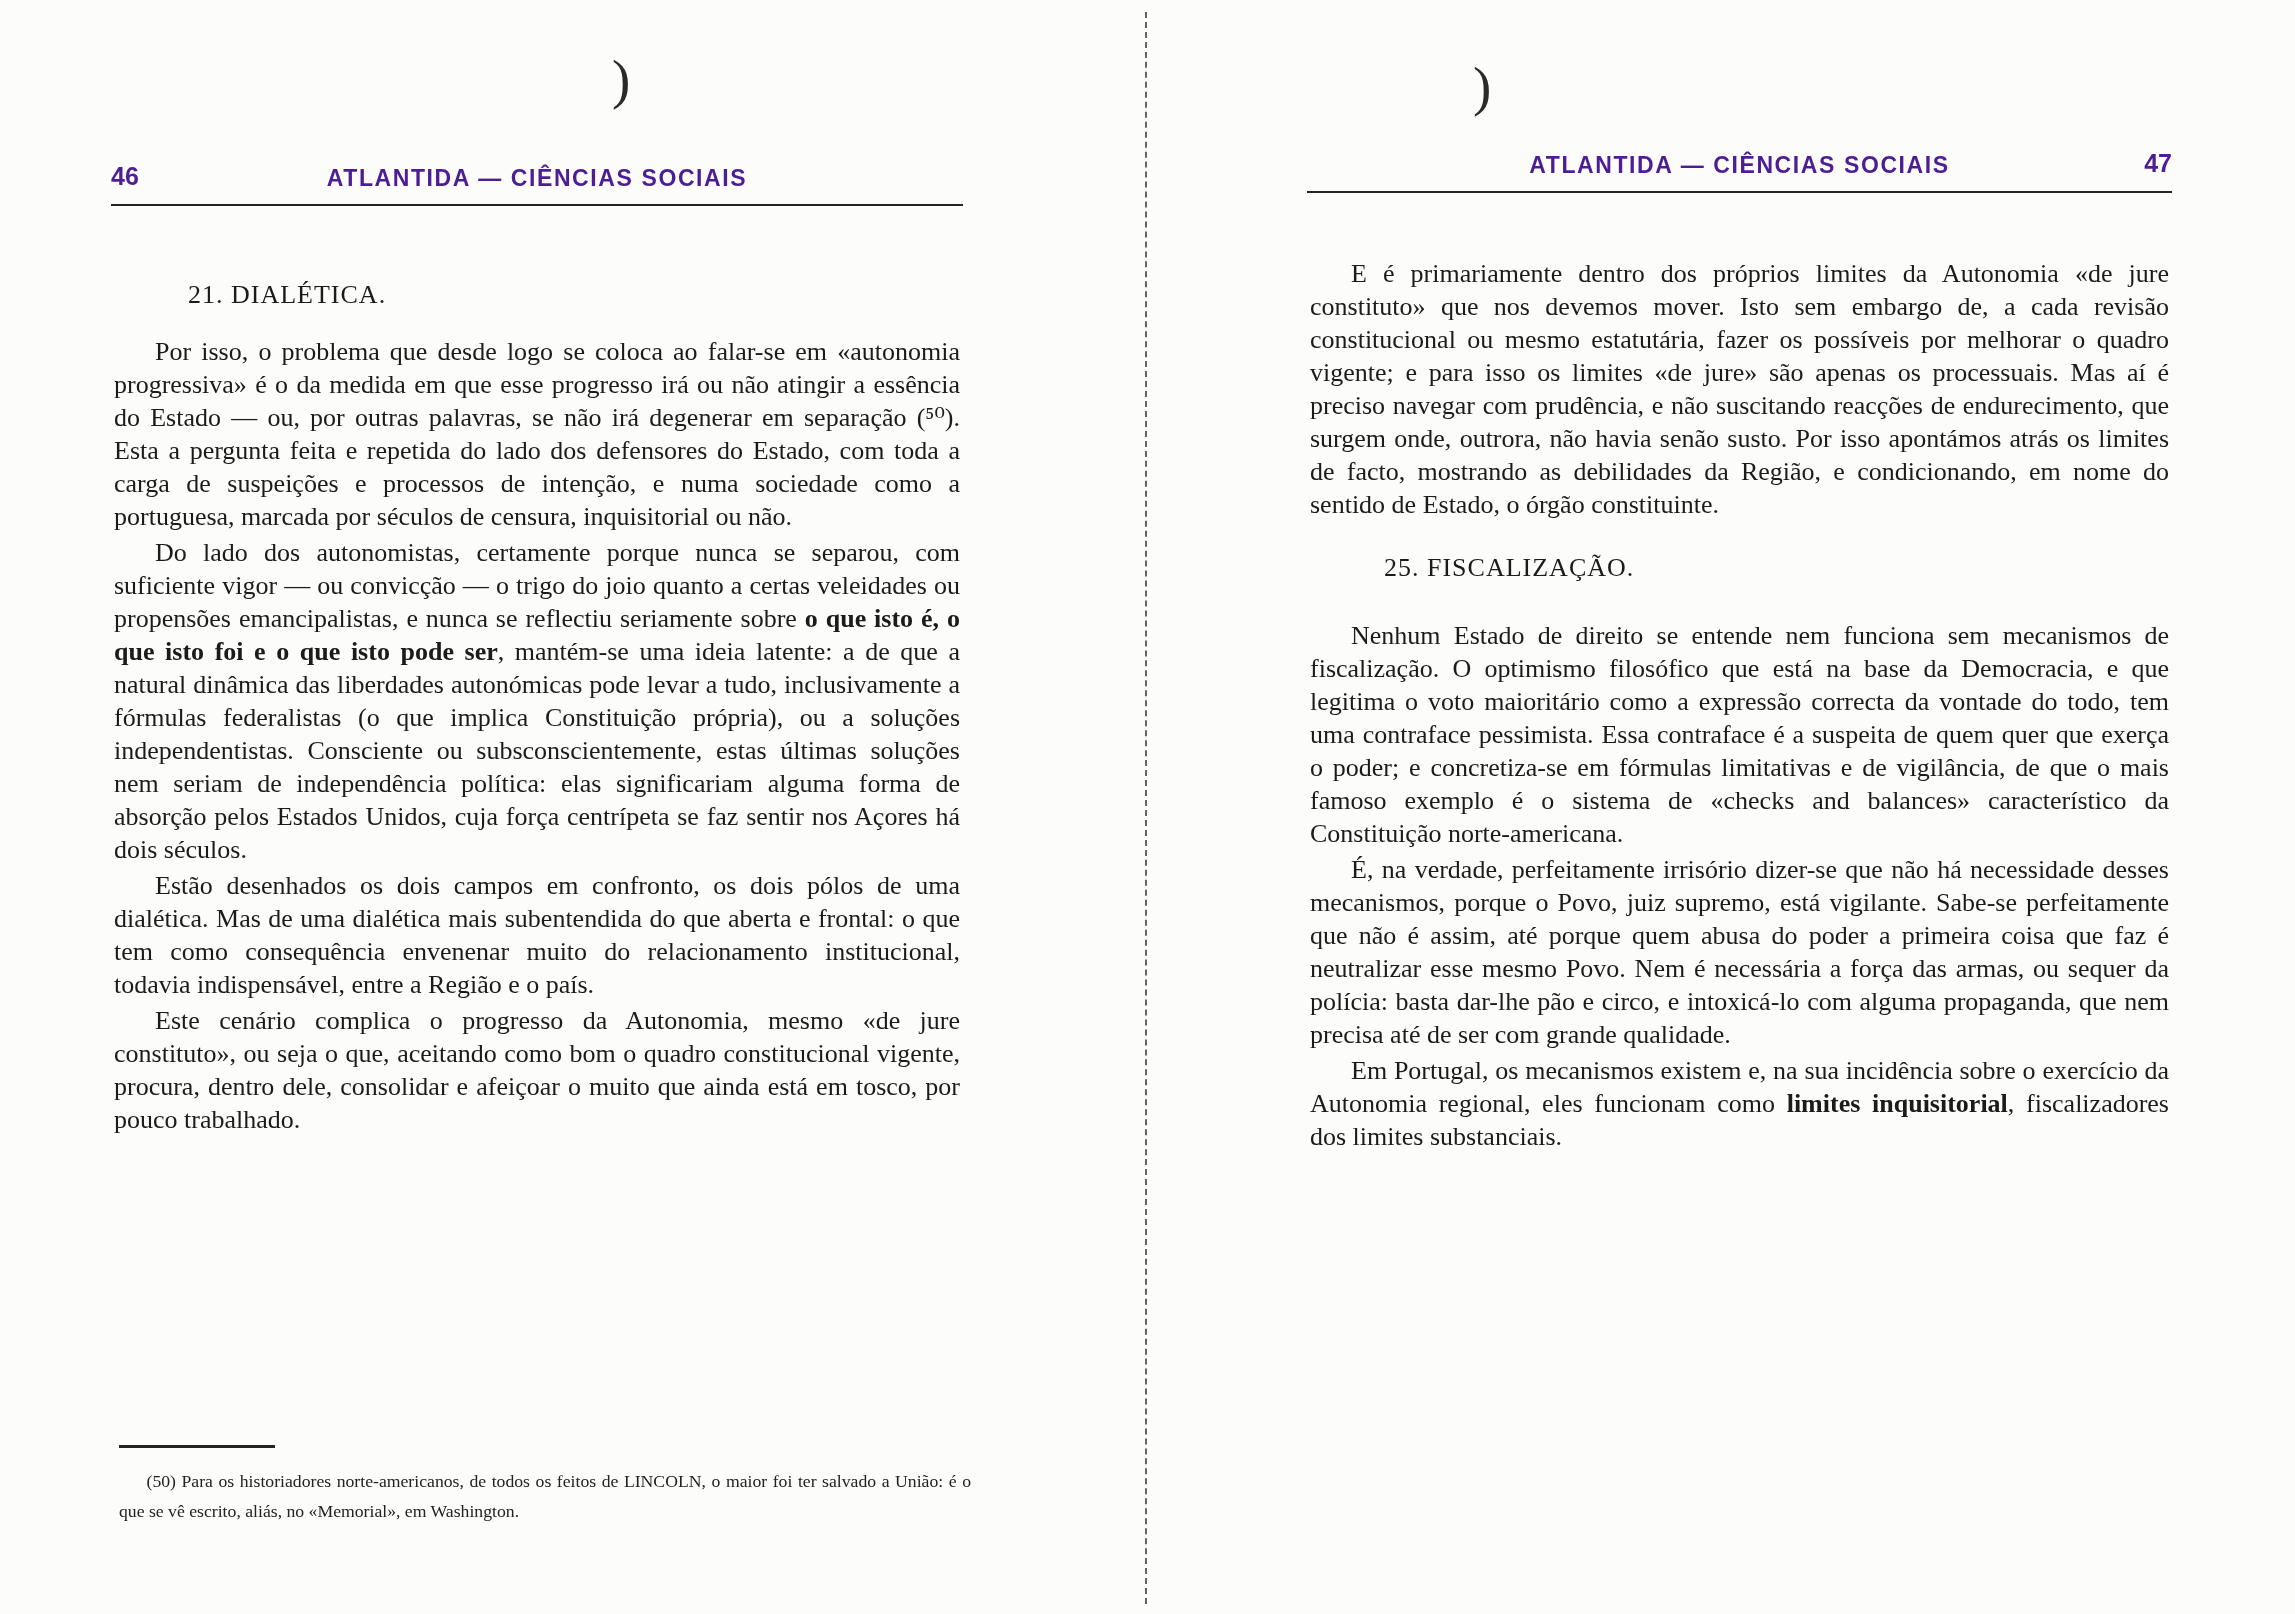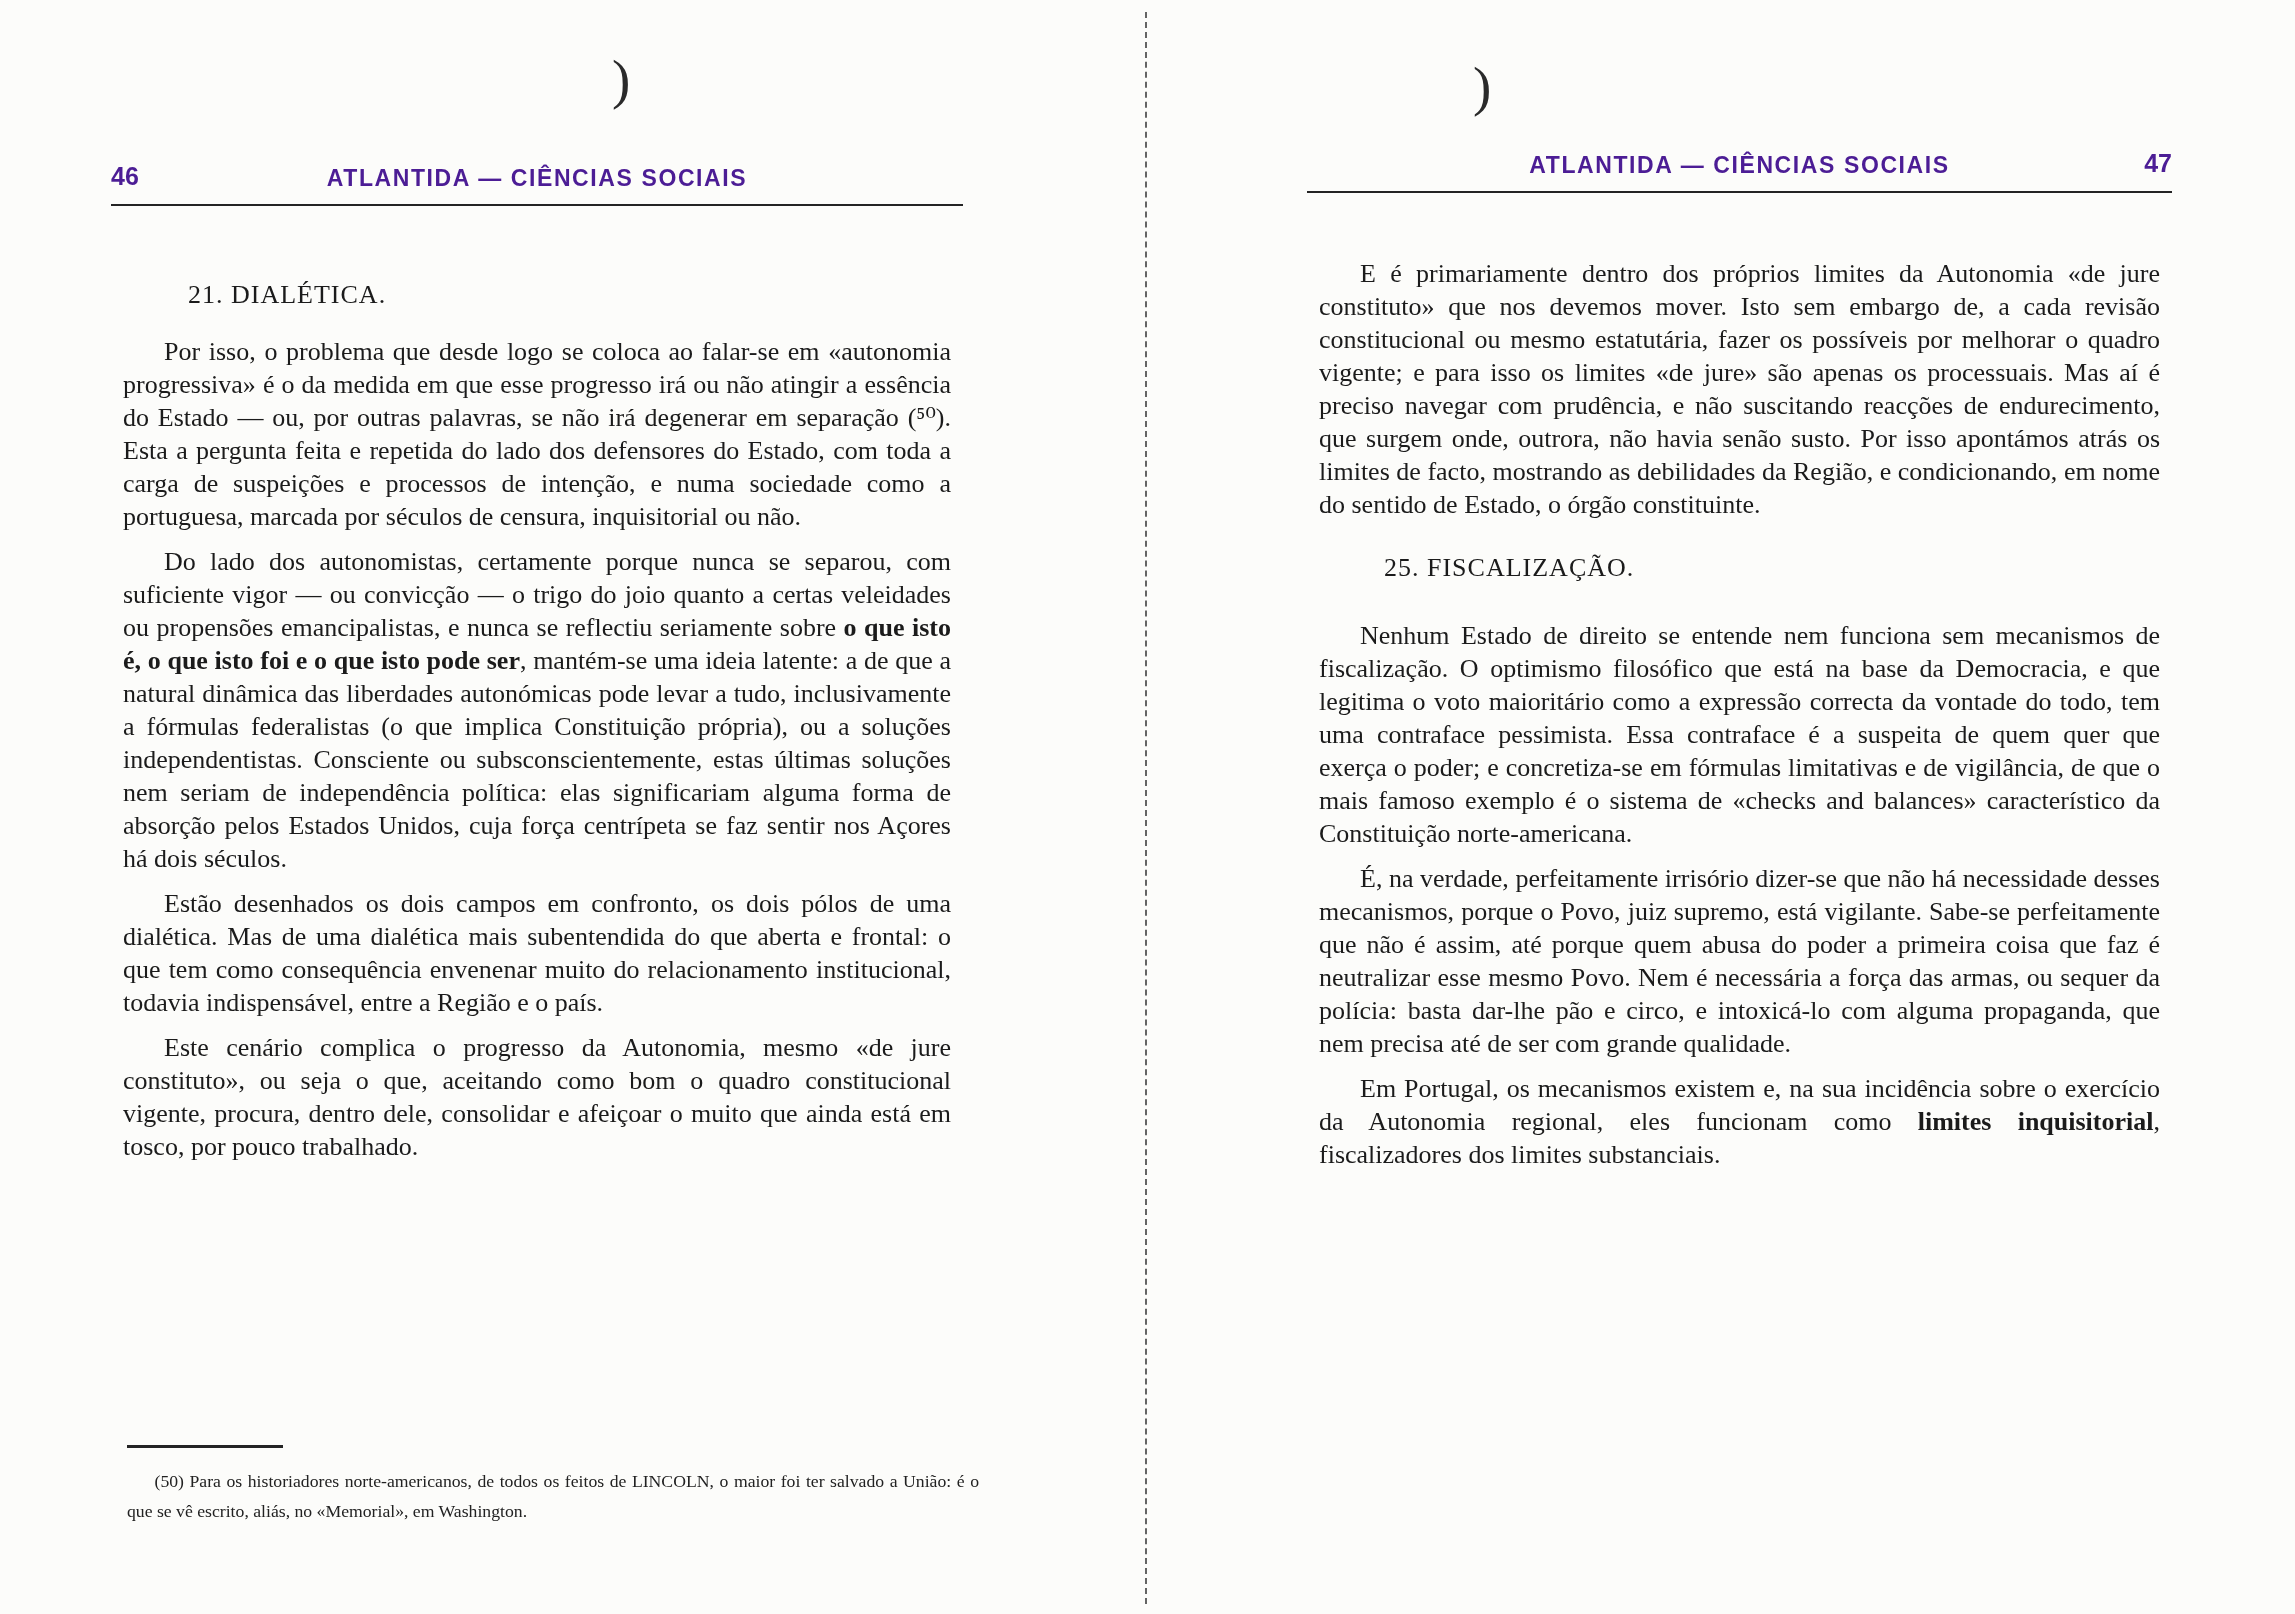--- a/index.html
+++ b/index.html
@@ -77,26 +77,26 @@
   .section-heading {
     font-size: 26px;
     font-weight: normal;
     letter-spacing: 1px;
     margin: 0 0 23.6px 0;
     text-indent: 77px;
     text-align: left;
   }
   .page-right .section-heading { margin: 30px 0 35px 0; }
 
-  .para { margin: 12px; text-indent: 41px; }
+  .para { margin: 3px; text-indent: 41px; }
   .para b { font-weight: bold; }
 
   .footnote-block {
     position: absolute;
-    left: 16px; top: 1283px;
+    left: 8px; top: 1283px;
     width: 100%;
   }
   .footnote-rule {
     width: 156px; height: 2.6px;
     background: #242424;
   }
   .footnote {
     margin: 19.7px 0 0 0;
     font-size: 17.7px;
     line-height: 29.5px;

